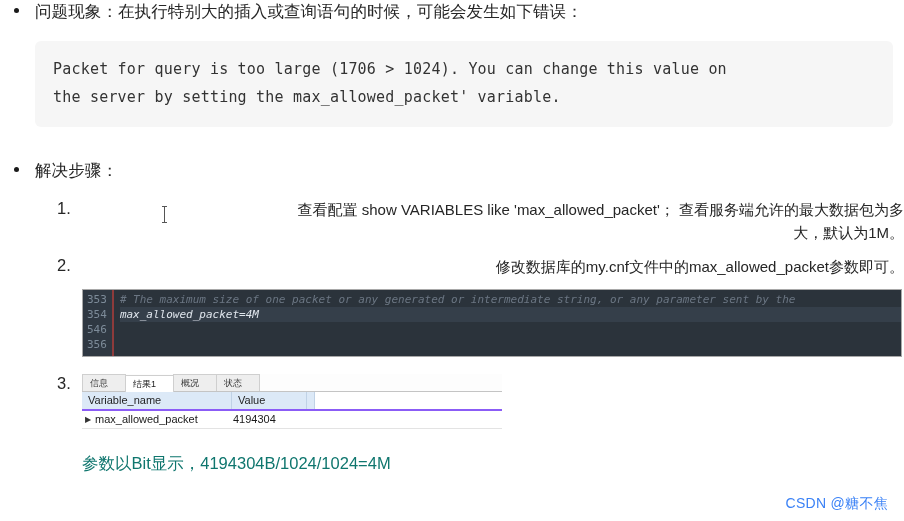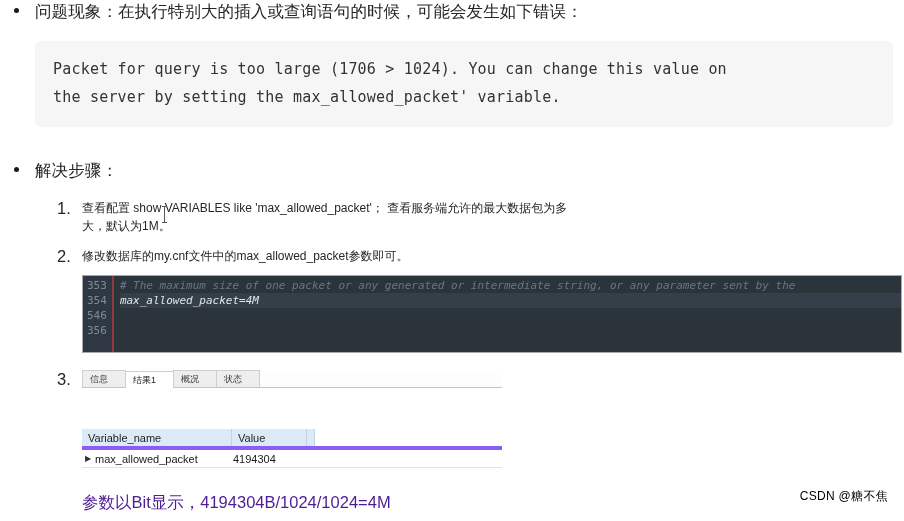--- a/index.html
+++ b/index.html
@@ -77,23 +77,24 @@
     margin-bottom: 7px;
   }
   ol.sub-list > li > .num {
     position: absolute;
     left: 0;
     top: 0;
     font-size: 16.5px;
     color: #262626;
   }
   .sub-text {
-    font-size: 12px;
+    font-size: 15px;
     line-height: 1.5;
     color: #262626;
+    text-align: right;
   }
 
   
   .caret-artifact {
     position: absolute;
     left: 164px;
     top: 206px;
     width: 1px;
     height: 17px;
     background: #555;
@@ -120,21 +121,21 @@
     display: flex;
     box-sizing: border-box;
     font-family: "DejaVu Sans Mono", "Liberation Mono", monospace;
     overflow: hidden;
   }
   .editor-gutter {
     background: #2f3842;
     color: #7d8b99;
     font-size: 11px;
     line-height: 15px;
-    padding: 2px 5px 14px 4px;
+    padding: 2px 5px 4px 4px;
     text-align: left;
     user-select: none;
     border-right: 2px solid #8e3b3b;
     flex: 0 0 auto;
   }
   .editor-gutter div { white-space: pre; }
   .editor-code {
     flex: 1 1 auto;
     padding: 2px 0 2px 6px;
     font-size: 11px;
@@ -179,22 +180,21 @@
   .grid-tab.active {
     background: #ffffff;
     color: #1a1a1a;
     position: relative;
     top: 1px;
   }
   .grid-header {
     display: flex;
     height: 17px;
     align-items: flex-start;
-    border-bottom: 4px solid #8b5cf6;
-    margin-top: 41px;
+    border-bottom: 2px solid #8b5cf6;
   }
   .grid-header .cell {
     font-size: 11px;
     color: #1f1f1f;
     background: #dce9f7;
     height: 100%;
     display: flex;
     align-items: center;
     padding-left: 6px;
     box-sizing: border-box;
@@ -222,30 +222,30 @@
     color: #1a1a1a;
     padding-left: 1px;
     box-sizing: border-box;
   }
   .grid-row .c1 { width: 138px; }
   .grid-row .c2 { width: 75px; }
 
   .caption-text {
     margin: 22px 12px 0 0;
     font-size: 16.5px;
-    color: #4c1d95;
+    color: #0f766e;
     line-height: 1.5;
   }
 
   .watermark {
     position: absolute;
     right: 16px;
-    bottom: 16px;
-    font-size: 12px;
-    color: #000000;
+    bottom: 8px;
+    font-size: 14px;
+    color: #3b82f6;
     letter-spacing: 0.3px;
   }
 </style>
 </head>
 <body>
 
 <div class="doc">
 
   <ul class="top-list">
 

